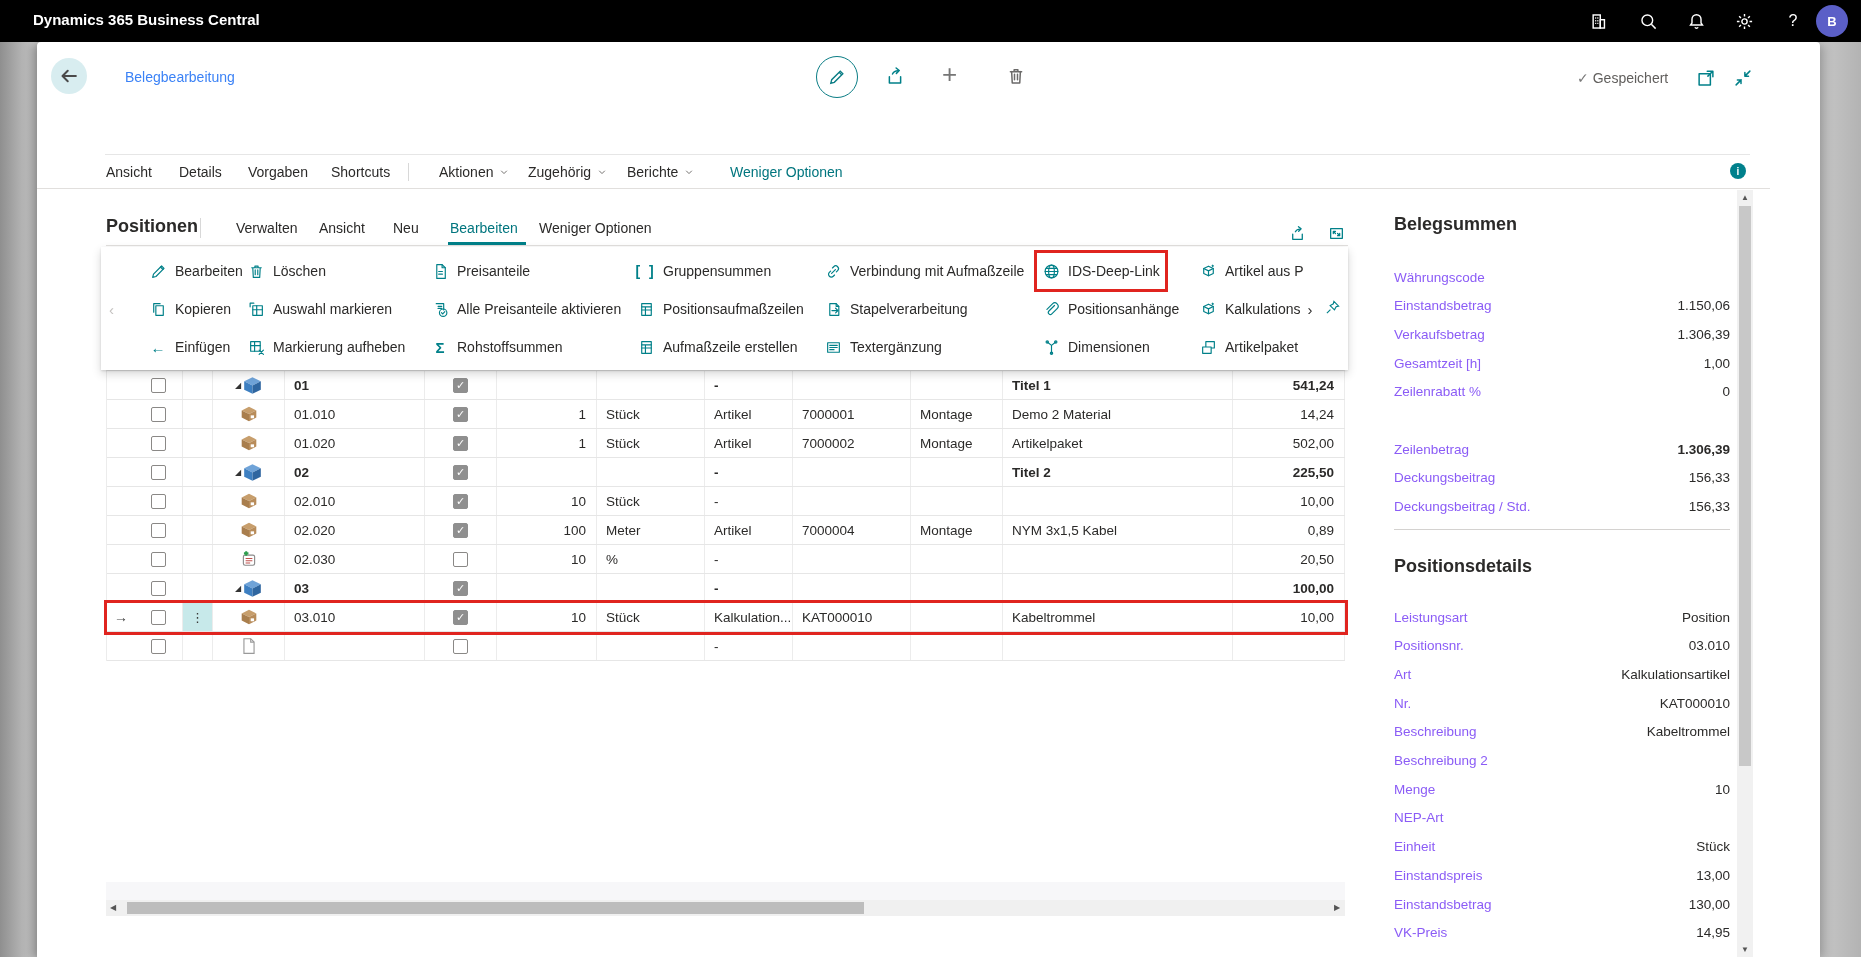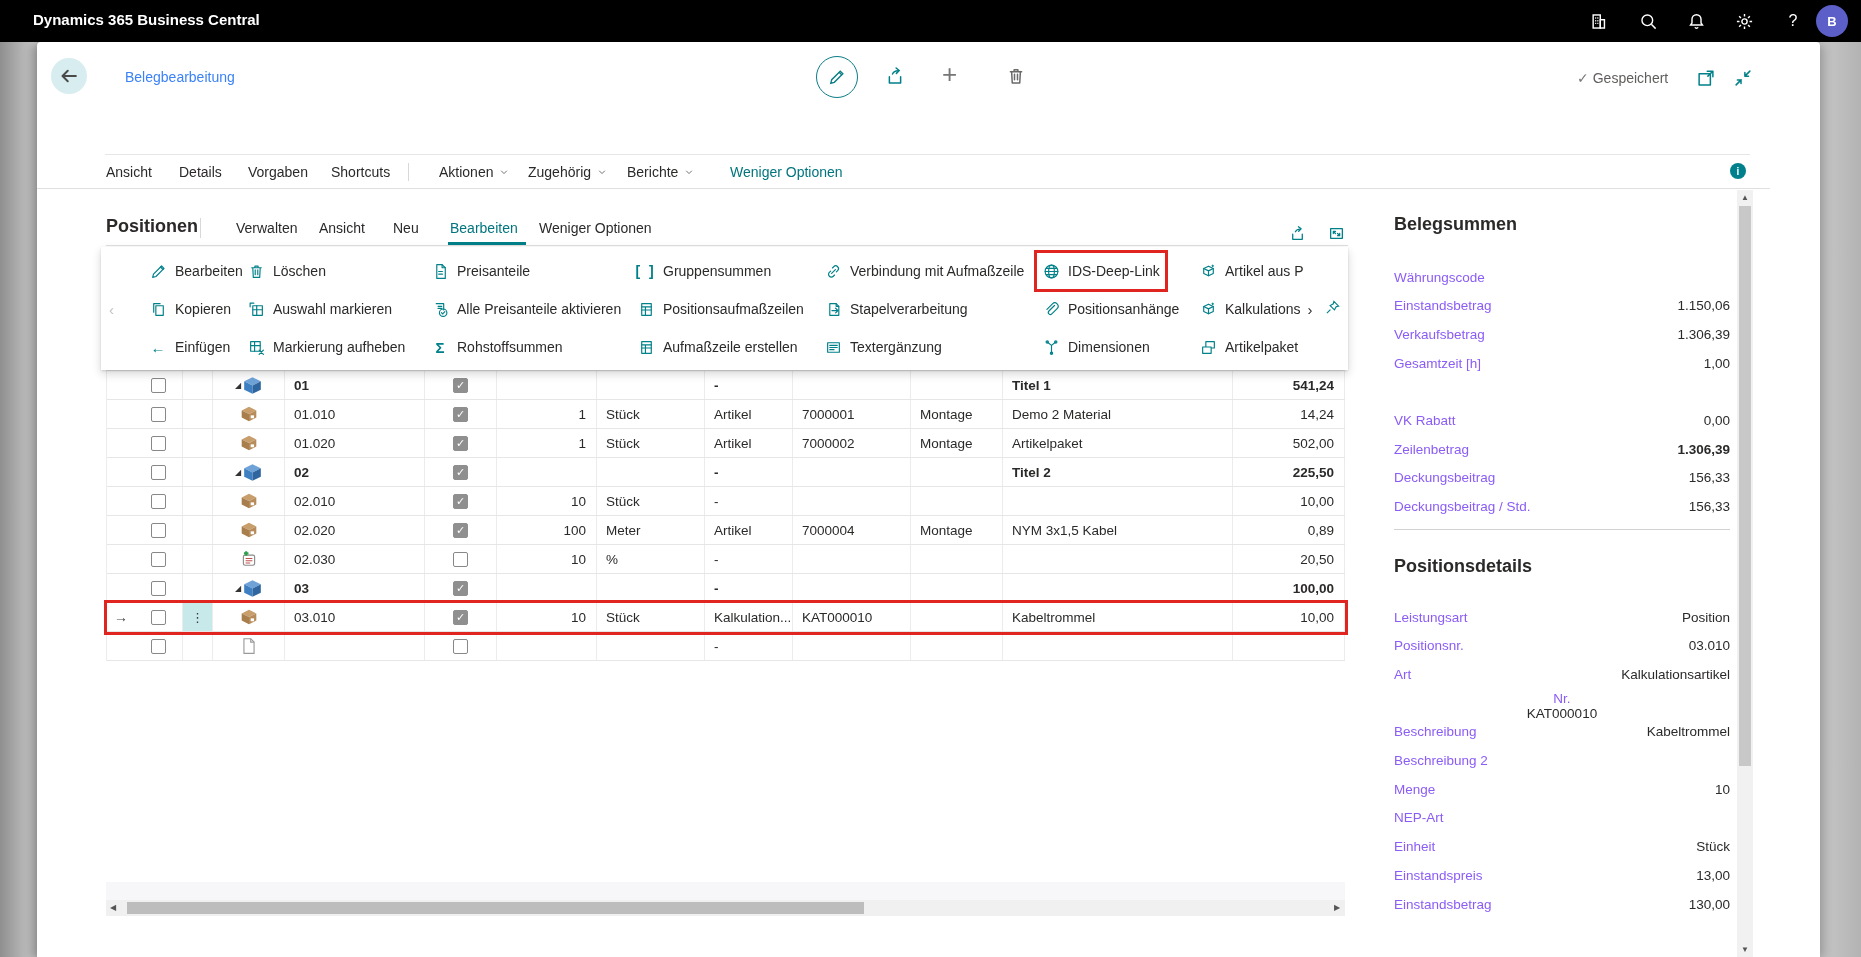--- a/index.html
+++ b/index.html
@@ -710,23 +710,23 @@
         <span class="sb-val">1.150,06</span>
       </div>
       <div class="sb-row" style="top: 130.4px;">
         <span class="sb-lab">Verkaufsbetrag</span>
         <span class="sb-val">1.306,39</span>
       </div>
       <div class="sb-row" style="top: 159.1px;">
         <span class="sb-lab">Gesamtzeit [h]</span>
         <span class="sb-val">1,00</span>
       </div>
-      <div class="sb-row" style="top: 216.5px;">
-        <span class="sb-lab">VK Rabatt</span>
-        <span class="sb-val">0,00</span>
+      <div class="sb-row" style="top: 187.8px;">
+        <span class="sb-lab">Zeilenrabatt %</span>
+        <span class="sb-val">0</span>
       </div>
       <div class="sb-row" style="top: 245.2px;">
         <span class="sb-lab">Zeilenbetrag</span>
         <span class="sb-val b">1.306,39</span>
       </div>
       <div class="sb-row" style="top: 273.9px;">
         <span class="sb-lab">Deckungsbeitrag</span>
         <span class="sb-val">156,33</span>
       </div>
       <div class="sb-row" style="top: 302.6px;">
@@ -740,21 +740,21 @@
         <span class="sb-val">Position</span>
       </div>
       <div class="sb-row" style="top: 441.7px;">
         <span class="sb-lab">Positionsnr.</span>
         <span class="sb-val">03.010</span>
       </div>
       <div class="sb-row" style="top: 470.4px;">
         <span class="sb-lab">Art</span>
         <span class="sb-val">Kalkulationsartikel</span>
       </div>
-      <div class="sb-row" style="top: 499.1px; flex-direction: column;">
+      <div class="sb-row" style="top: 499.1px;">
         <span class="sb-lab">Nr.</span>
         <span class="sb-val">KAT000010</span>
       </div>
       <div class="sb-row" style="top: 527.8px;">
         <span class="sb-lab">Beschreibung</span>
         <span class="sb-val">Kabeltrommel</span>
       </div>
       <div class="sb-row" style="top: 556.5px;">
         <span class="sb-lab">Beschreibung 2</span>
         <span class="sb-val"></span>
@@ -771,20 +771,24 @@
         <span class="sb-lab">Einheit</span>
         <span class="sb-val">Stück</span>
       </div>
       <div class="sb-row" style="top: 671.3px;">
         <span class="sb-lab">Einstandspreis</span>
         <span class="sb-val">13,00</span>
       </div>
       <div class="sb-row" style="top: 700px;">
         <span class="sb-lab">Einstandsbetrag</span>
         <span class="sb-val">130,00</span>
+      </div>
+      <div class="sb-row" style="top: 728.7px;">
+        <span class="sb-lab">VK-Preis</span>
+        <span class="sb-val">14,95</span>
       </div>
       <div class="sb-row" style="top: 757.4px;">
         <span class="sb-lab">Verkaufsbetrag</span>
         <span class="sb-val">149,50</span>
       </div>
     </div>
 
   <div class="vscroll">
     <span class="vsarrow" style="top:3px;">▲</span>
     <div class="vthumb" style="top:16px;height:560px;"></div>

